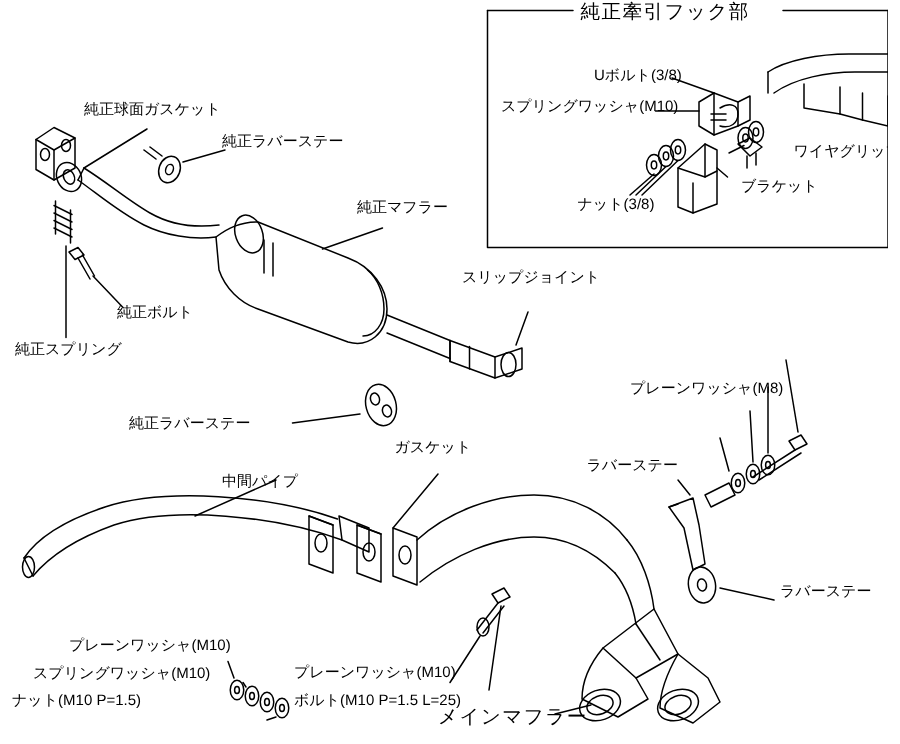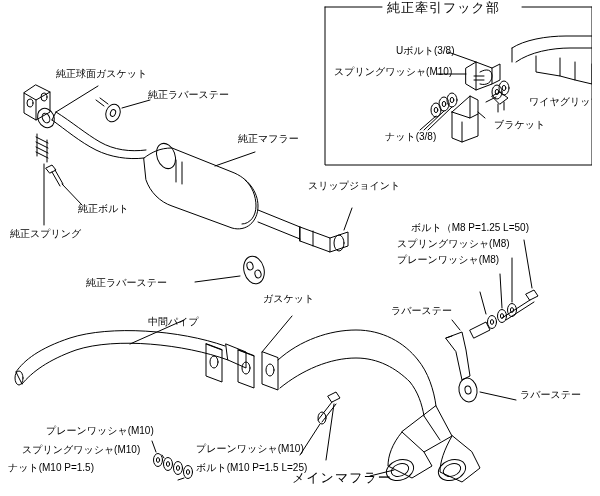--- a/index.html
+++ b/index.html
@@ -296,23 +296,21 @@
   <div class="lbl" style="left:385px; top:131px;">ナット(3/8)</div>
 
   <div class="lbl" style="left:56px; top:68px;">純正球面ガスケット</div>
   <div class="lbl" style="left:148px; top:89px;">純正ラバーステー</div>
   <div class="lbl" style="left:238px; top:133px;">純正マフラー</div>
   <div class="lbl" style="left:78px; top:203px;">純正ボルト</div>
   <div class="lbl" style="left:10px; top:228px;">純正スプリング</div>
   <div class="lbl" style="left:86px; top:277px;">純正ラバーステー</div>
   <div class="lbl" style="left:308px; top:180px;">スリップジョイント</div>
 
-  <div class="lbl" style="left:411px; top:222px;">ボルト（M8 P=1.25 L=50)</div>
-  <div class="lbl" style="left:397px; top:238px;">スプリングワッシャ(M8)</div>
-  <div class="lbl" style="left:397px; top:254px;">プレーンワッシャ(M8)</div>
+  <div class="lbl" style="left:420px; top:254px;">プレーンワッシャ(M8)</div>
   <div class="lbl" style="left:391px; top:305px;">ラバーステー</div>
   <div class="lbl" style="left:520px; top:389px;">ラバーステー</div>
 
   <div class="lbl" style="left:263px; top:293px;">ガスケット</div>
   <div class="lbl" style="left:148px; top:316px;">中間パイプ</div>
   <div class="lbl" style="left:46px; top:425px;">プレーンワッシャ(M10)</div>
   <div class="lbl" style="left:22px; top:444px;">スプリングワッシャ(M10)</div>
   <div class="lbl" style="left:8px; top:462px;">ナット(M10 P=1.5)</div>
   <div class="lbl" style="left:196px; top:443px;">プレーンワッシャ(M10)</div>
   <div class="lbl" style="left:196px; top:462px;">ボルト(M10 P=1.5 L=25)</div>

